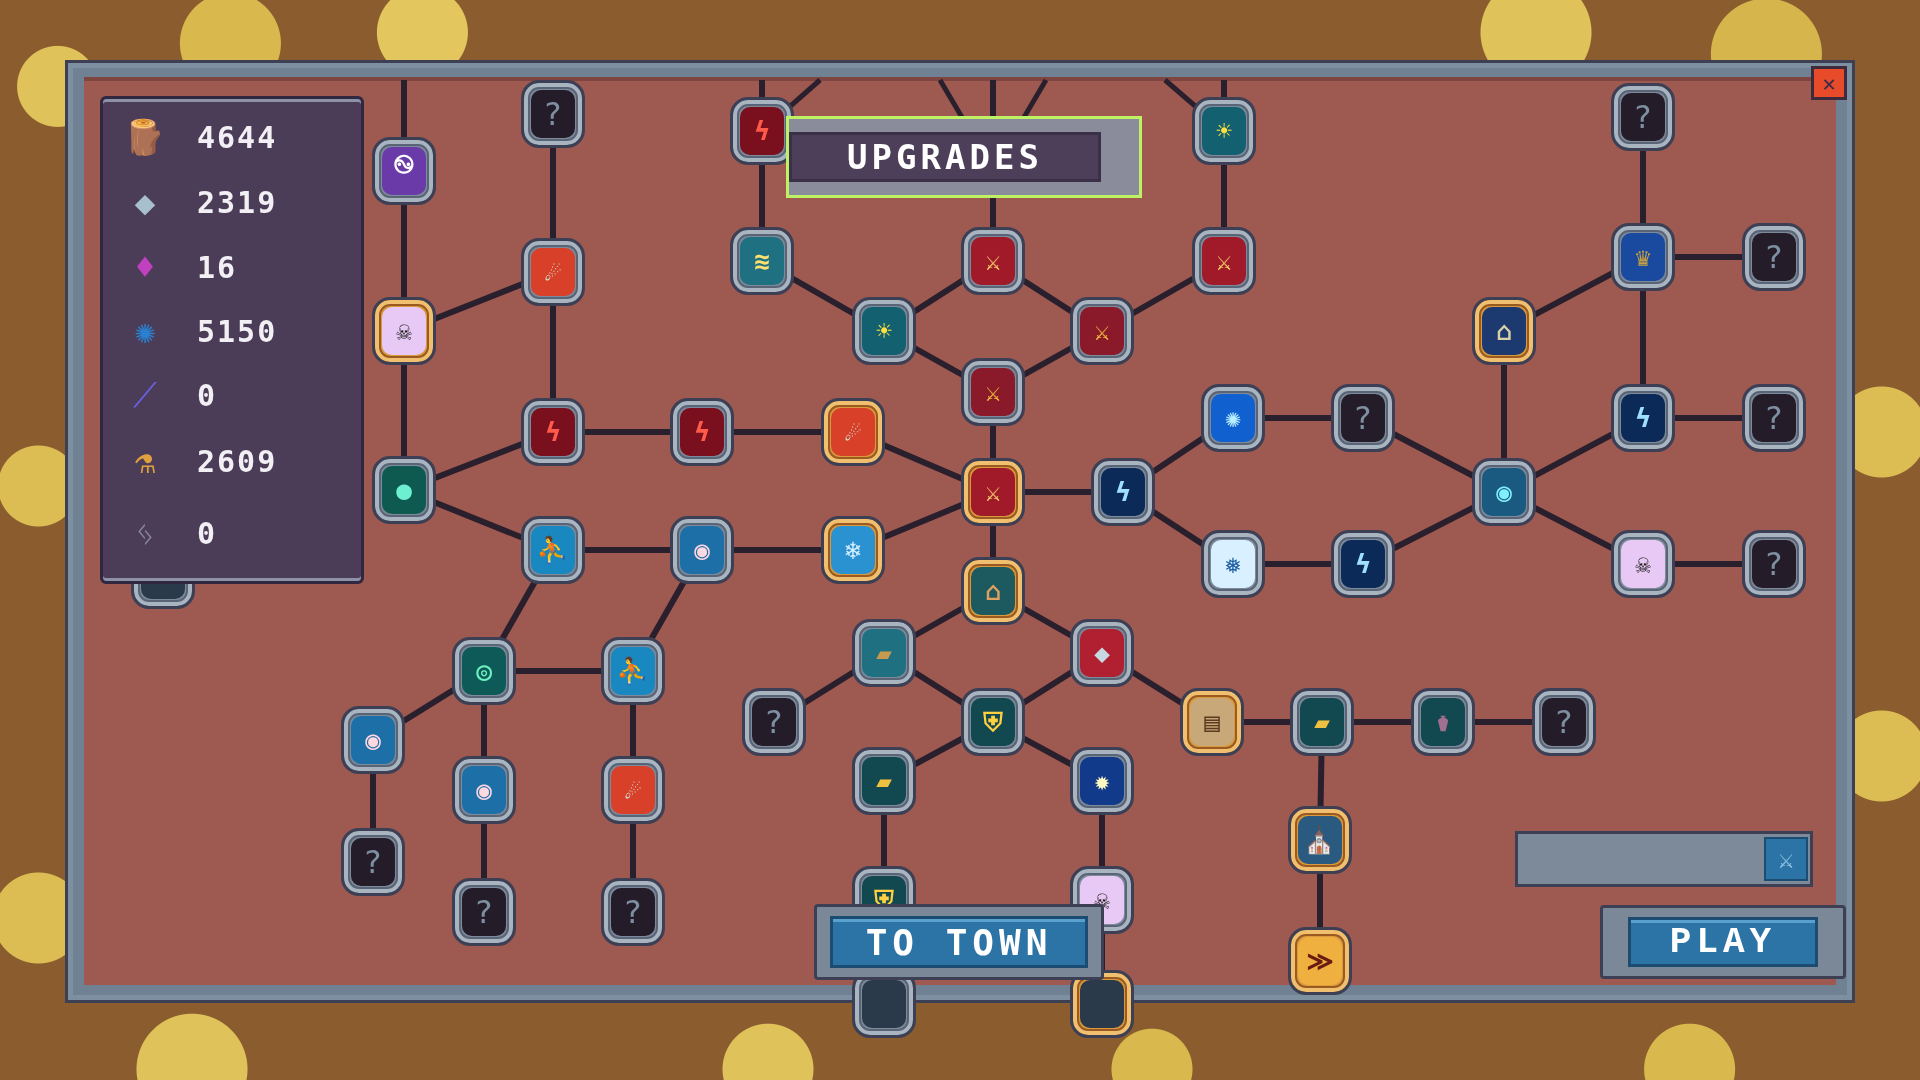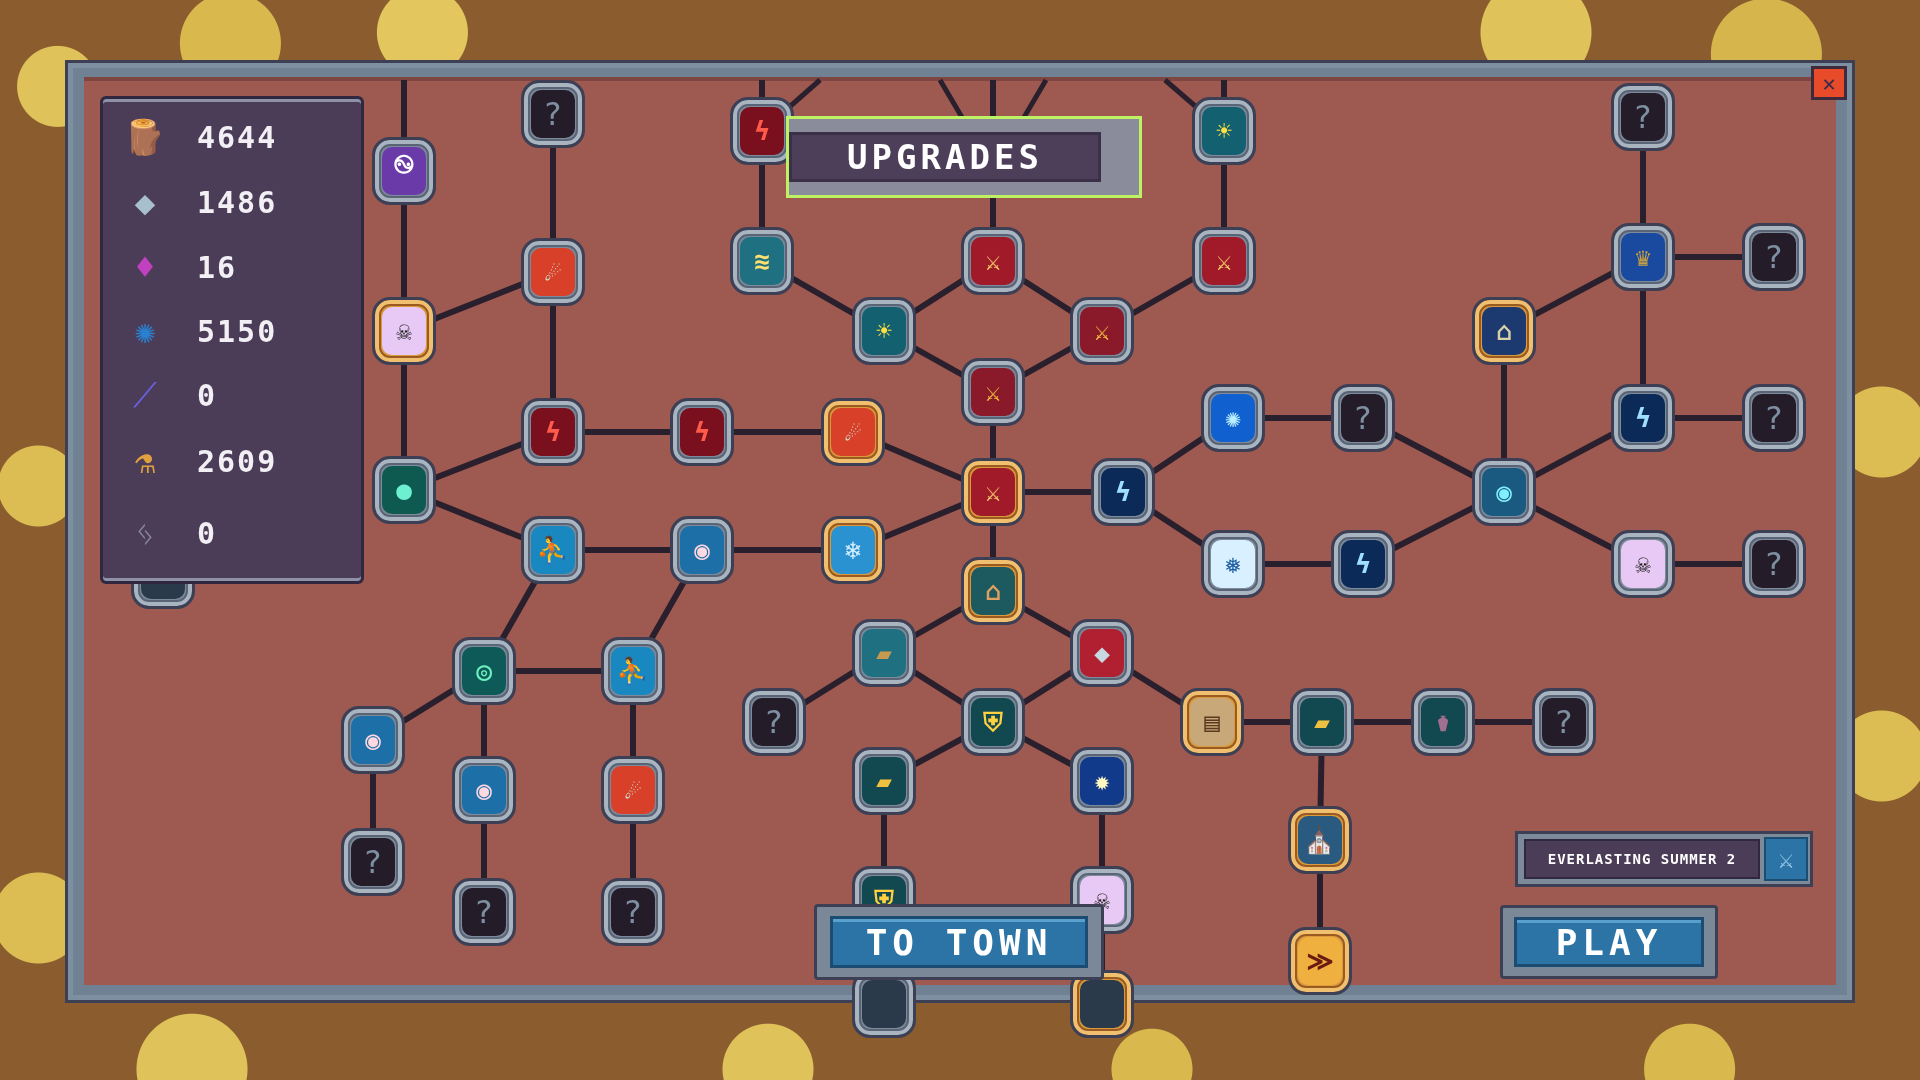--- a/index.html
+++ b/index.html
@@ -329,21 +329,21 @@
   <span>✕</span>
 </div>
 
 <div class="res-panel" id="res-panel">
     <div class="res-row" style="top: 13px;">
       <span class="res-icon" style="color: rgb(192, 138, 64); font-size: 34px;">🪵</span>
       <span class="res-val">4644</span>
     </div>
     <div class="res-row" style="top: 78px;">
       <span class="res-icon" style="color: rgb(168, 192, 204); font-size: 34px;">◆</span>
-      <span class="res-val">1486</span>
+      <span class="res-val">2319</span>
     </div>
     <div class="res-row" style="top: 143px;">
       <span class="res-icon" style="color: rgb(192, 64, 192); font-size: 34px;">♦</span>
       <span class="res-val">16</span>
     </div>
     <div class="res-row" style="top: 207px;">
       <span class="res-icon" style="color: rgb(42, 128, 208); font-size: 34px;">✺</span>
       <span class="res-val">5150</span>
     </div>
     <div class="res-row" style="top: 271px;">
@@ -354,25 +354,24 @@
       <span class="res-icon" style="color: rgb(224, 160, 64); font-size: 34px;">⚗</span>
       <span class="res-val">2609</span>
     </div>
     <div class="res-row" style="top: 409px;">
       <span class="res-icon" style="color: rgb(138, 136, 152); font-size: 34px;">ᛃ</span>
       <span class="res-val">0</span>
     </div>
   </div>
 
 <div class="mode">
-  <div class="label">EVERLASTING SUMMER 2</div>
   <div class="swords">
     <span>⚔</span>
   </div>
 </div>
 
 <div class="btn" style="left:814px;top:904px;width:290px;height:76px;">
   <div class="face" style="width:258px;height:52px;">TO TOWN</div>
 </div>
 
-<div class="btn" style="left:1500px;top:905px;width:218px;height:74px;">
+<div class="btn" style="left:1600px;top:905px;width:246px;height:74px;font-family:Liberation Mono, monospace;">
   <div class="face" style="width:190px;height:50px;">PLAY</div>
 </div>
 
 </body></html>

